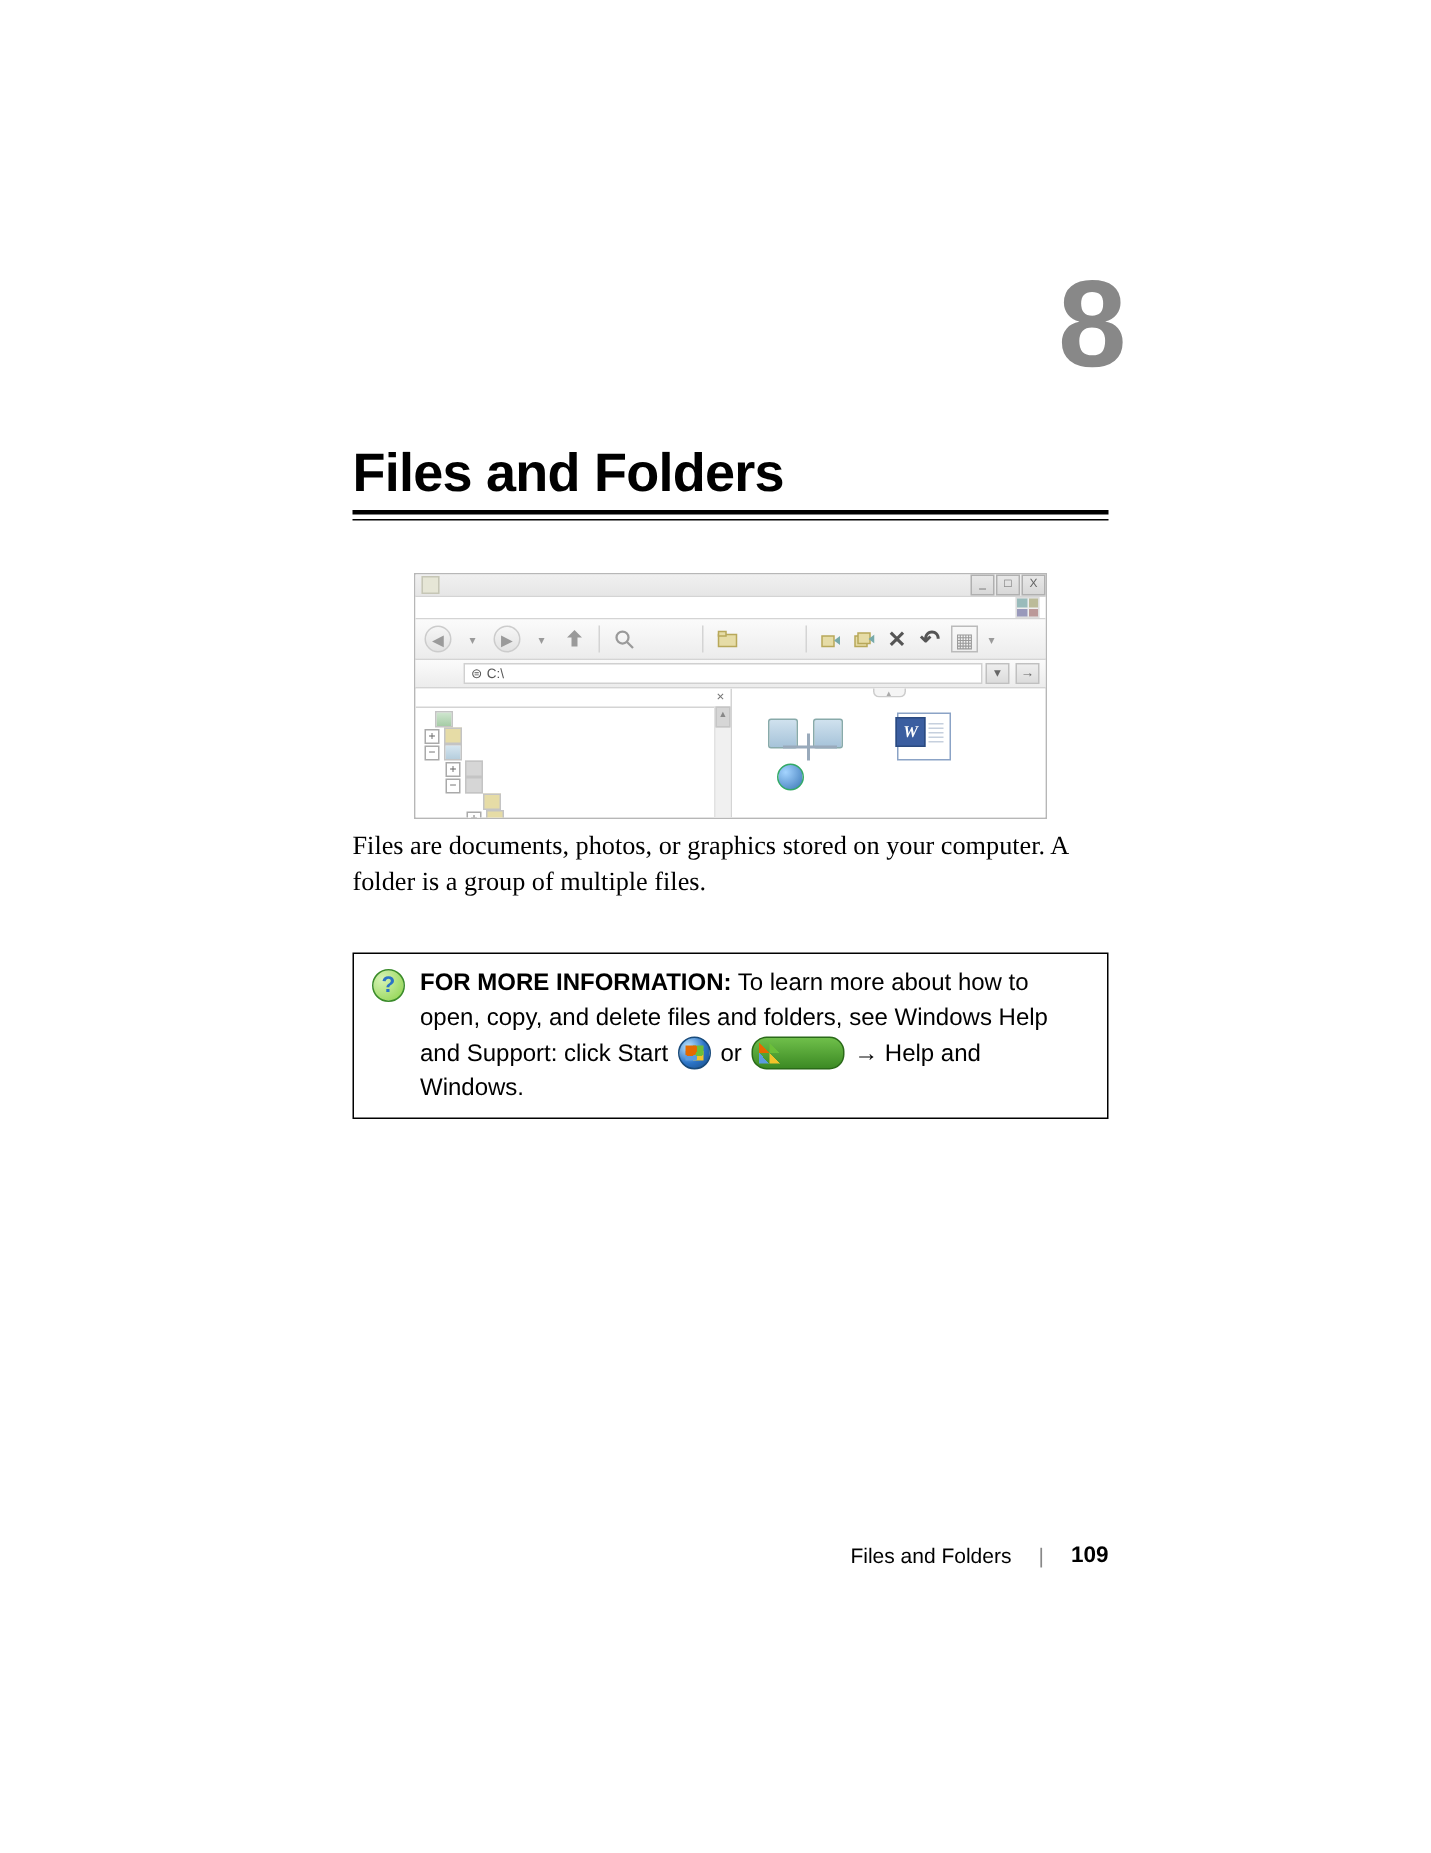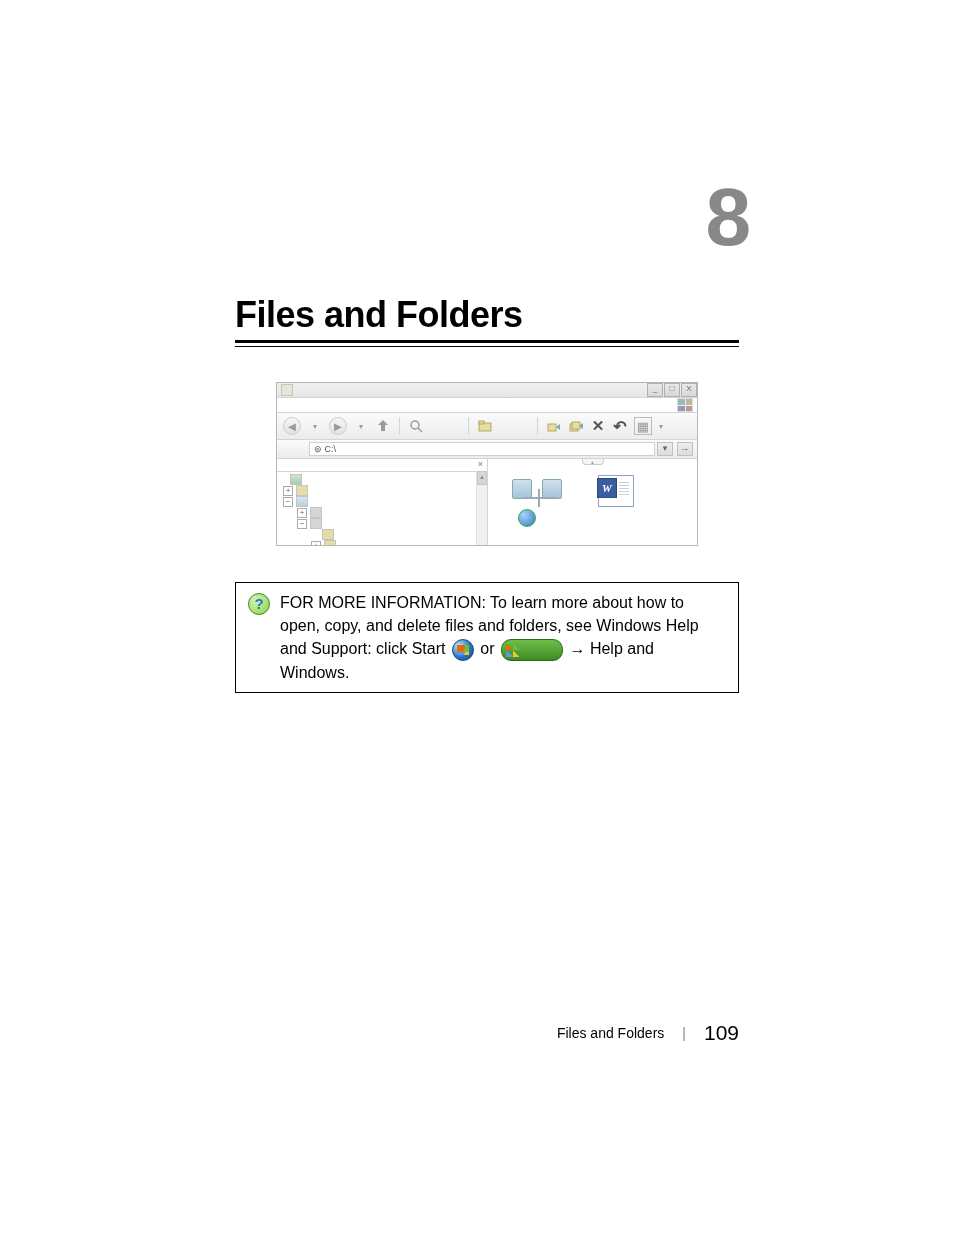--- a/index.html
+++ b/index.html
@@ -257,21 +257,21 @@
     flex:0 0 22px;
     padding-top:2px;
   }
   .help-ico{
     width:20px;height:20px;border-radius:50%;
     background:radial-gradient(circle at 30% 30%, #d6f3b6,#8bd248);
     border:1px solid #3a8b2a;
     color:#2a73c6;font-weight:900;font-size:15px;text-align:center;line-height:19px;font-family:Arial,sans-serif;
   }
   .info-body{flex:1;}
-  .info-body b{font-weight:400;}
+  .info-body b{font-weight:700;}
   .inline-orb{
     display:inline-block;width:20px;height:20px;vertical-align:middle;border-radius:50%;
     background:radial-gradient(circle at 30% 30%, #bfe6ff,#2a73c6 55%,#1a4b80);
     border:1px solid #184a7a;position:relative;margin:0 2px;
   }
   .inline-orb::after{
     content:"";position:absolute;left:4px;top:5px;width:12px;height:10px;
     background:
       radial-gradient(circle at 25% 25%, #e56a00 0 40%, transparent 41%),
       radial-gradient(circle at 75% 25%, #6bbf3a 0 40%, transparent 41%),
@@ -299,22 +299,22 @@
     font-size: 14px;
     color: #000;
     display: flex;
     align-items: center;
     gap: 18px;
   }
   .footer-sep {
     color: #888;
   }
   .footer .pg {
-    font-weight: 400;
-    font-size: 21px;
+    font-weight: 700;
+    font-size: 15px;
   }
 </style>
 </head>
 <body>
 
 <div class="page">
 
   <div class="chapter-num">8</div>
 
   <div class="chapter-title">Files and Folders</div>
@@ -443,20 +443,21 @@
               <div></div>
               <div></div>
               <div></div>
               <div></div>
             </div>
         </div>
       </div>
     </div>
   </div>
 
+  <div class="body-text">Files are documents, photos, or graphics stored on your computer. A folder is a group of multiple files.</div>
 
   <div class="info-box">
     <div class="info-left">
       <div class="help-ico">?</div>
     </div>
     <div class="info-body">
       <b>FOR MORE INFORMATION:</b><span> To learn more about how to open, copy, and delete files and folders, see Windows Help and Support: click Start </span>
       <span class="inline-orb"></span><span> or </span>
       <span class="inline-start-btn"></span><span> → </span><span>Help and Windows.</span>
     </div>

